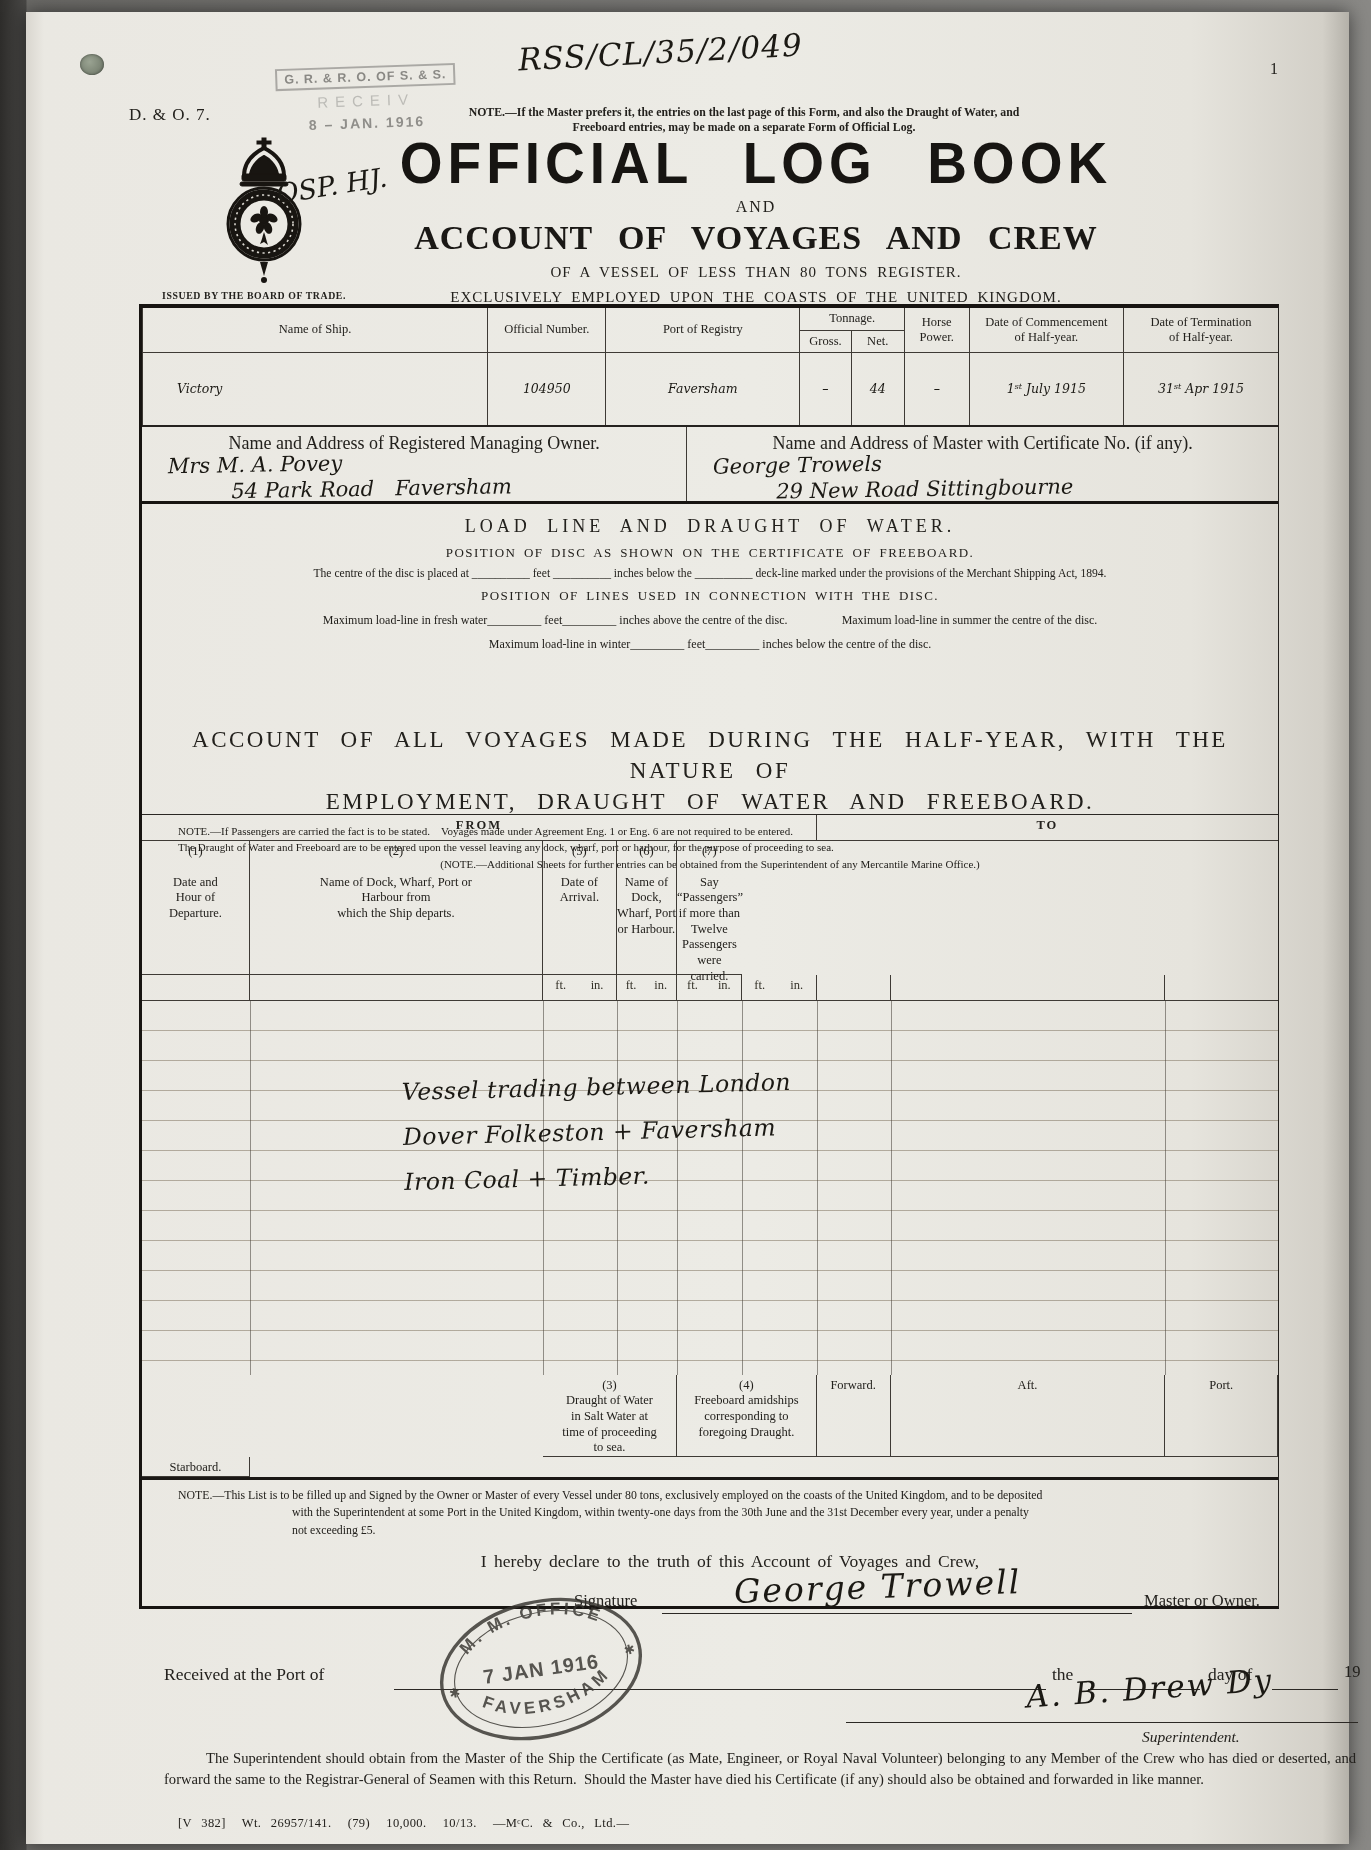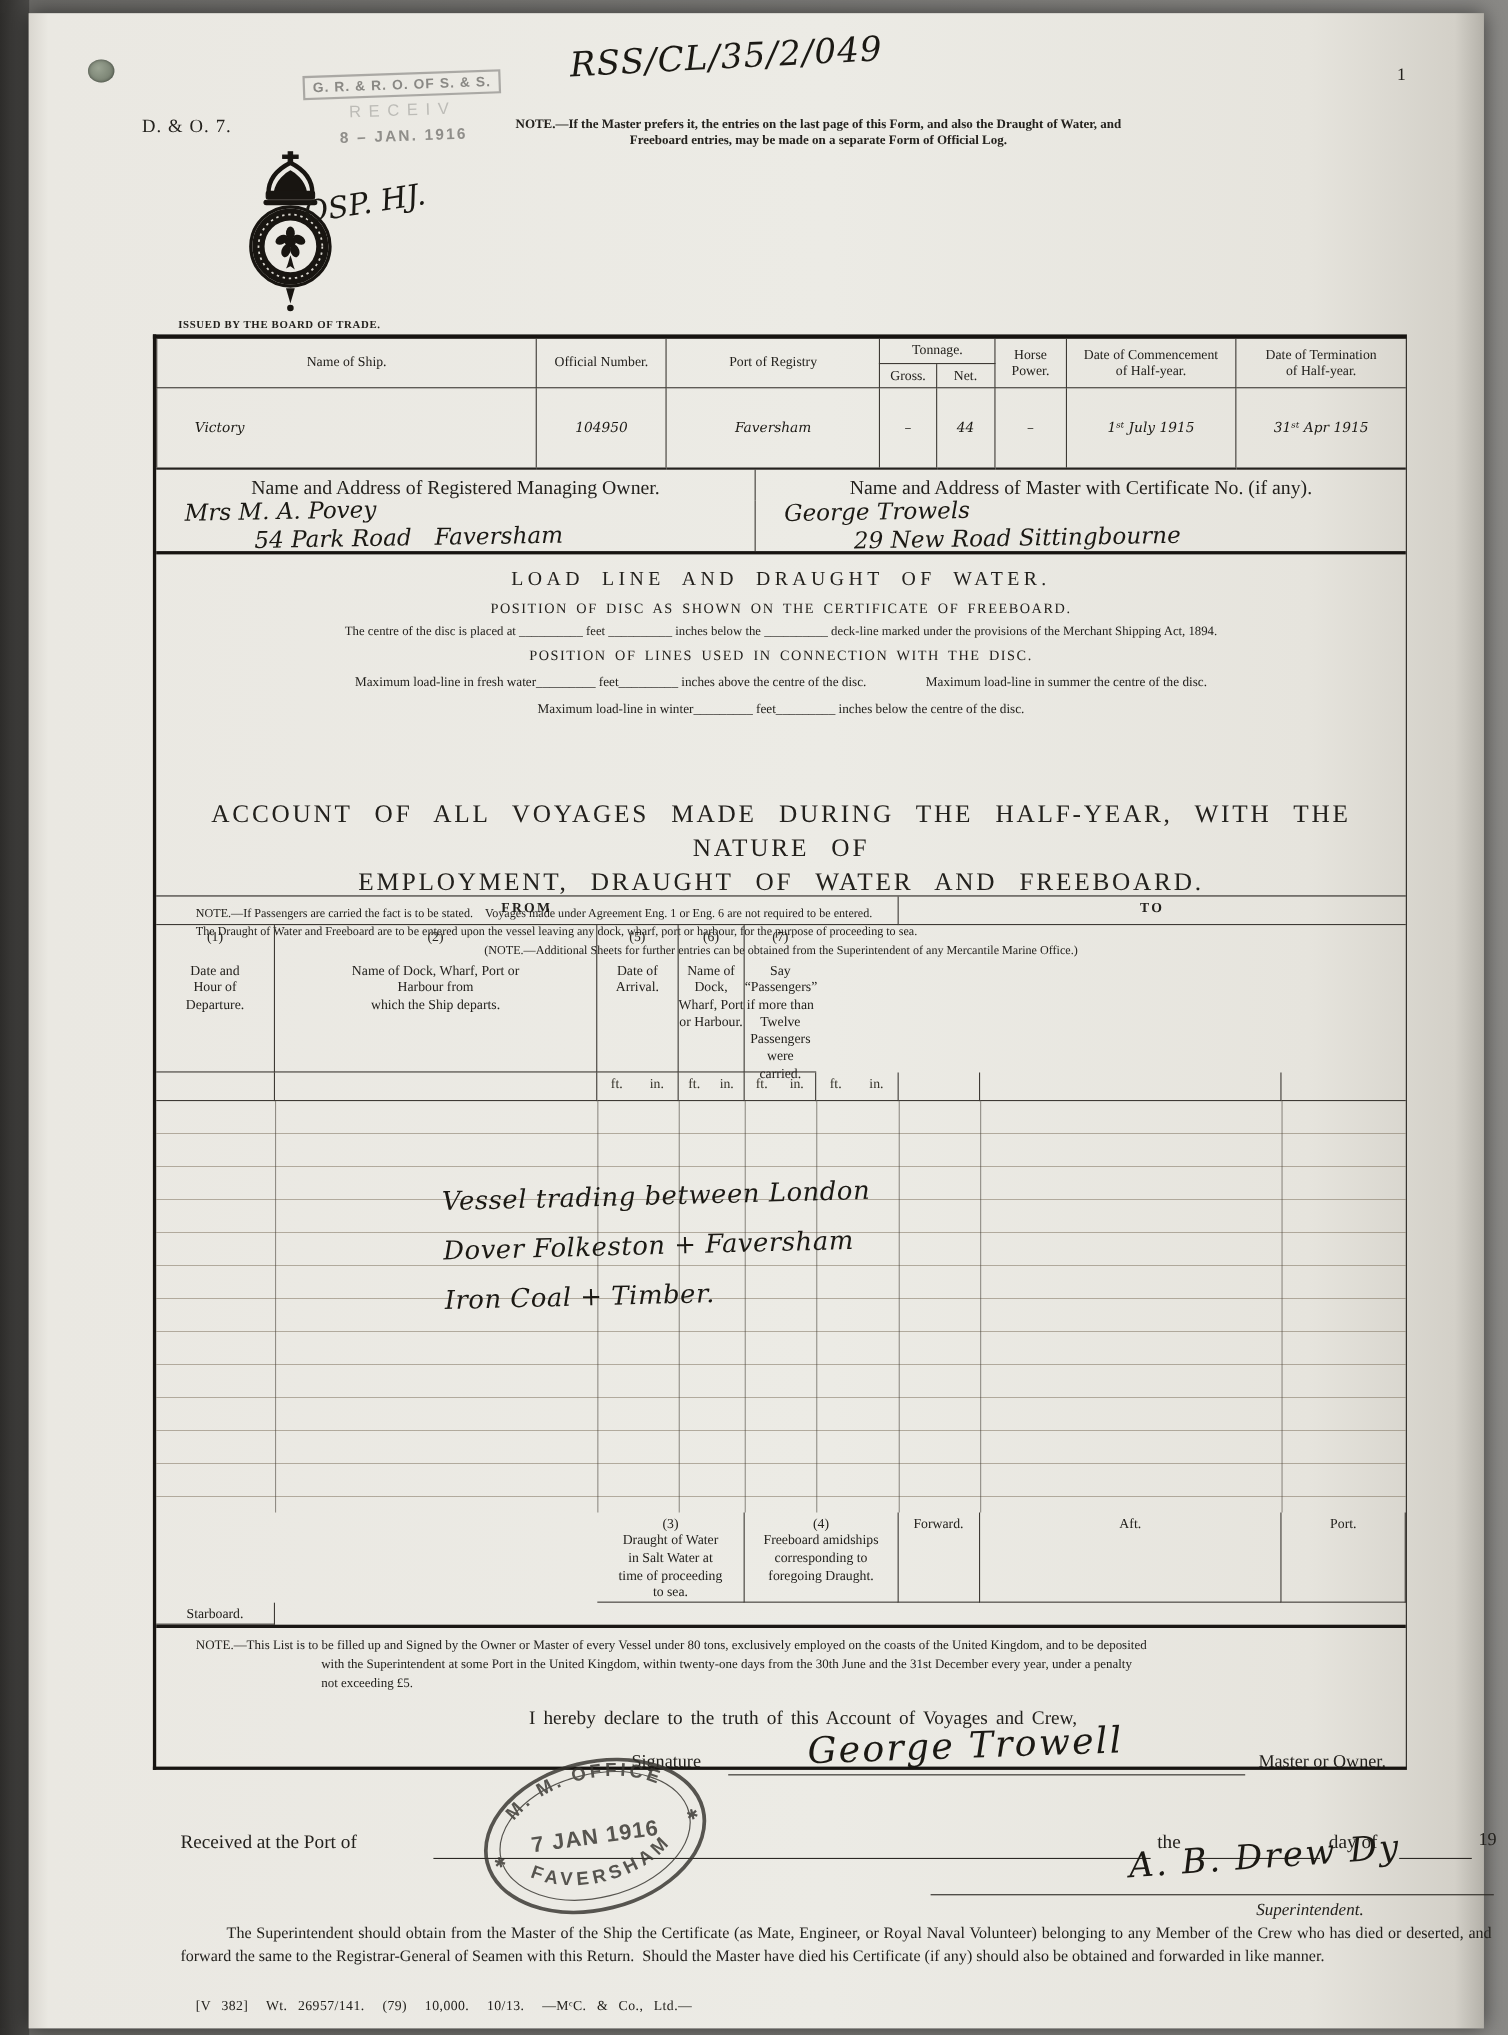--- a/index.html
+++ b/index.html
@@ -154,20 +154,27 @@
         <path d="M48,96 C46,102 46,104 44,108 L48,106 L52,109 C50,104 50,101 48,96 Z"></path>
       </g>
       <g fill="#181511">
         <path d="M44,126 L52,126 L48,140 Z"></path>
         <circle cx="48" cy="144" r="3"></circle>
       </g>
     </svg>
     <div class="issuedby">ISSUED BY THE BOARD OF TRADE.</div>
     <div class="monogram hand">OSP. HJ.</div>
 
+    <div class="titleblock">
+      <div class="bigtitle">OFFICIAL LOG BOOK</div>
+      <div class="andlbl">AND</div>
+      <div class="subtitle">ACCOUNT OF VOYAGES AND CREW</div>
+      <div class="vline1">OF A VESSEL OF LESS THAN 80 TONS REGISTER.</div>
+      <div class="vline2">EXCLUSIVELY EMPLOYED UPON THE COASTS OF THE UNITED KINGDOM.</div>
+    </div>
 
     <div class="formbox">
 
       <table class="ship">
         <colgroup>
           <col style="width:30.4%">
             <col style="width:10.4%">
             <col style="width:17.1%">
           <col style="width:4.5%">
             <col style="width:4.7%">

